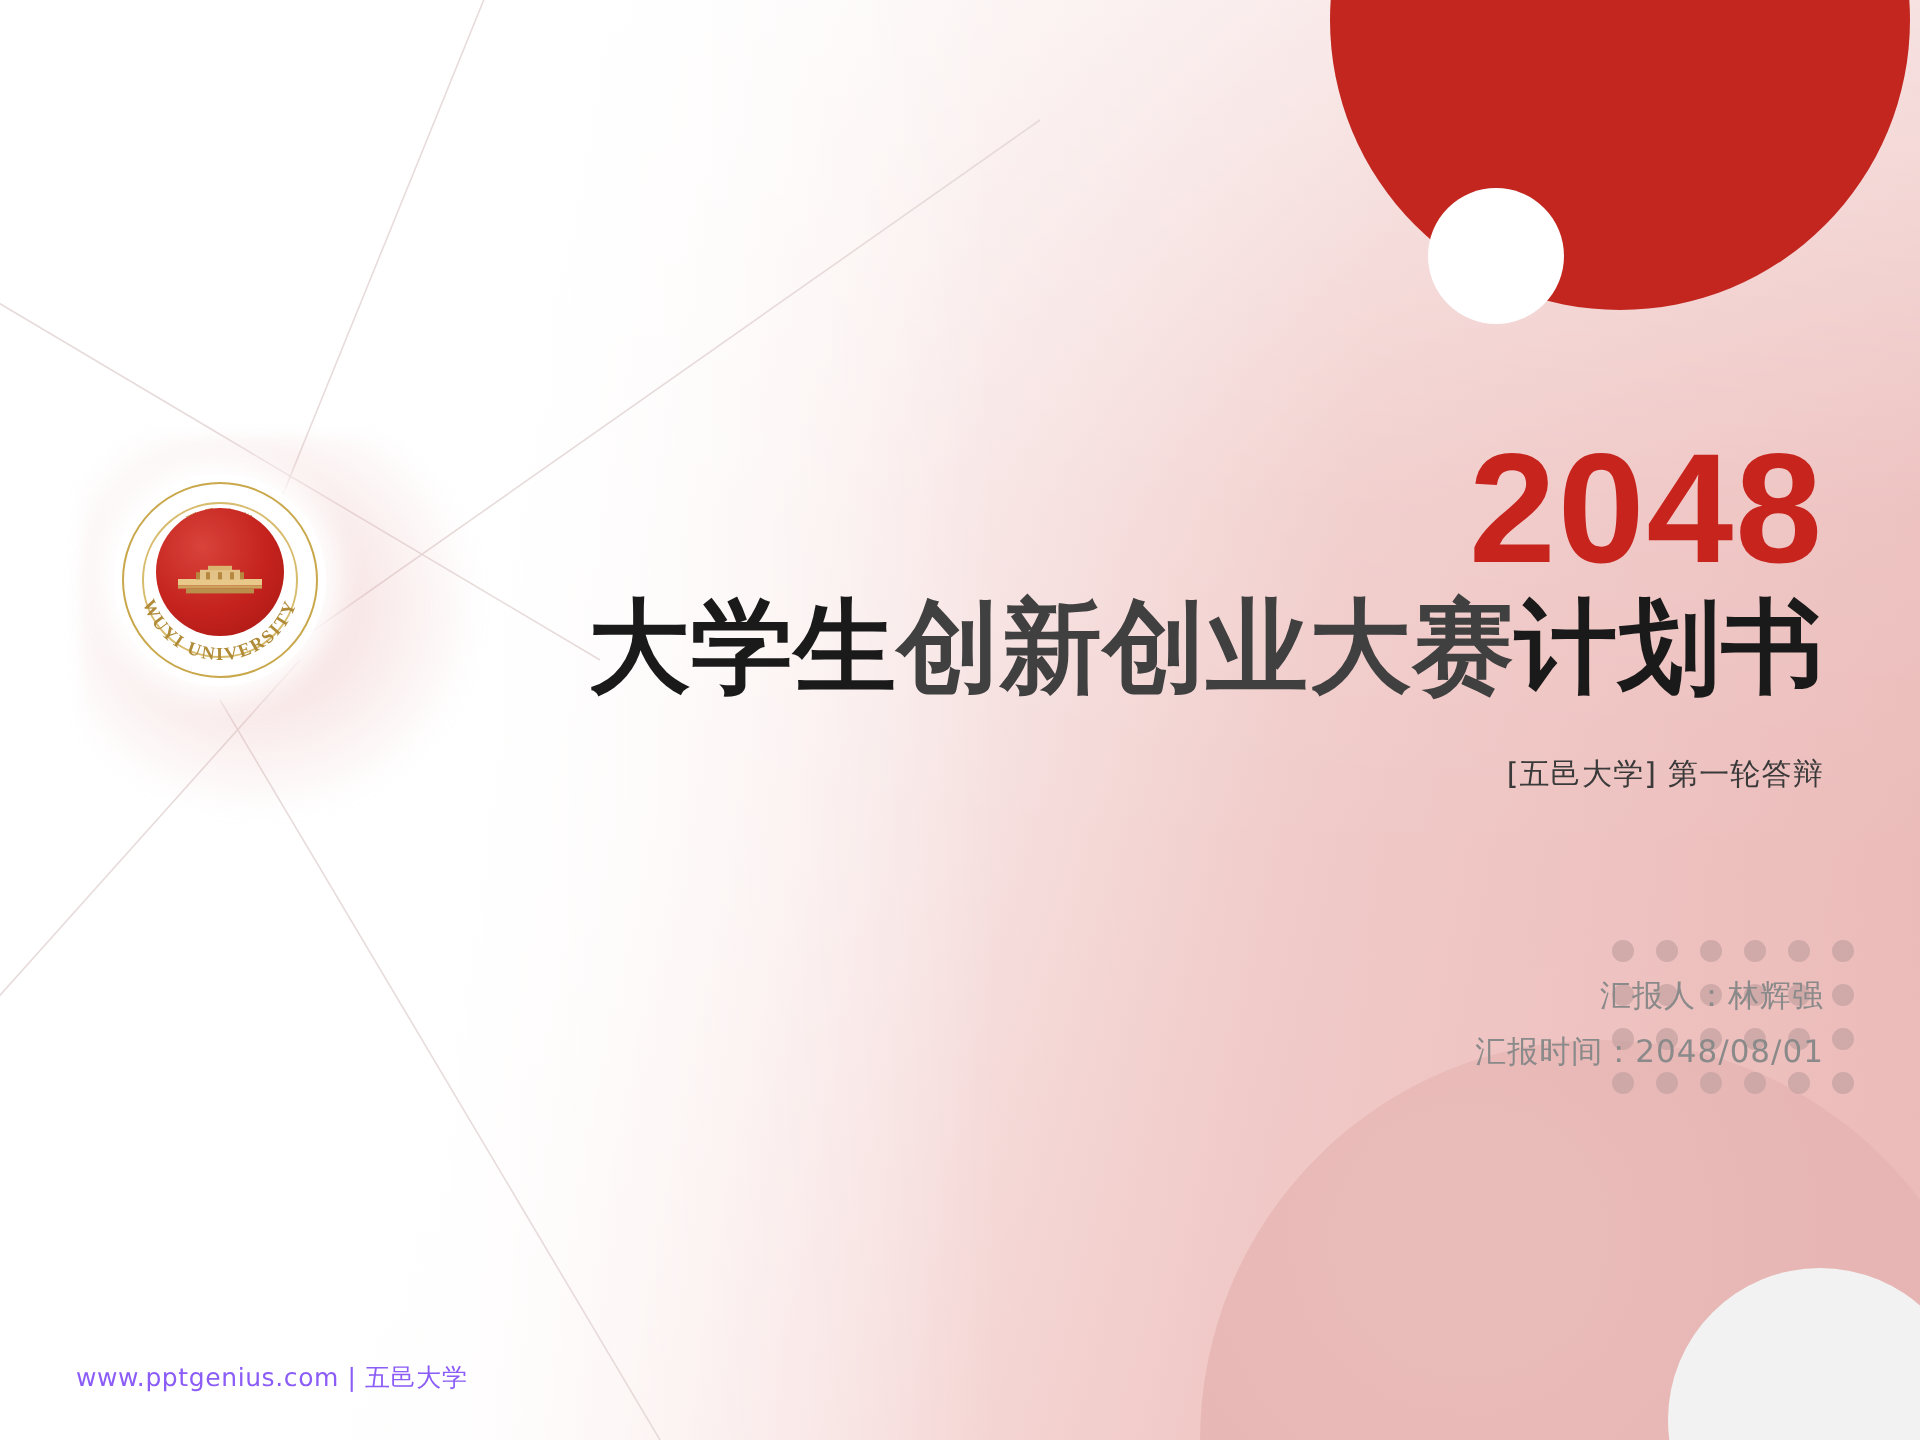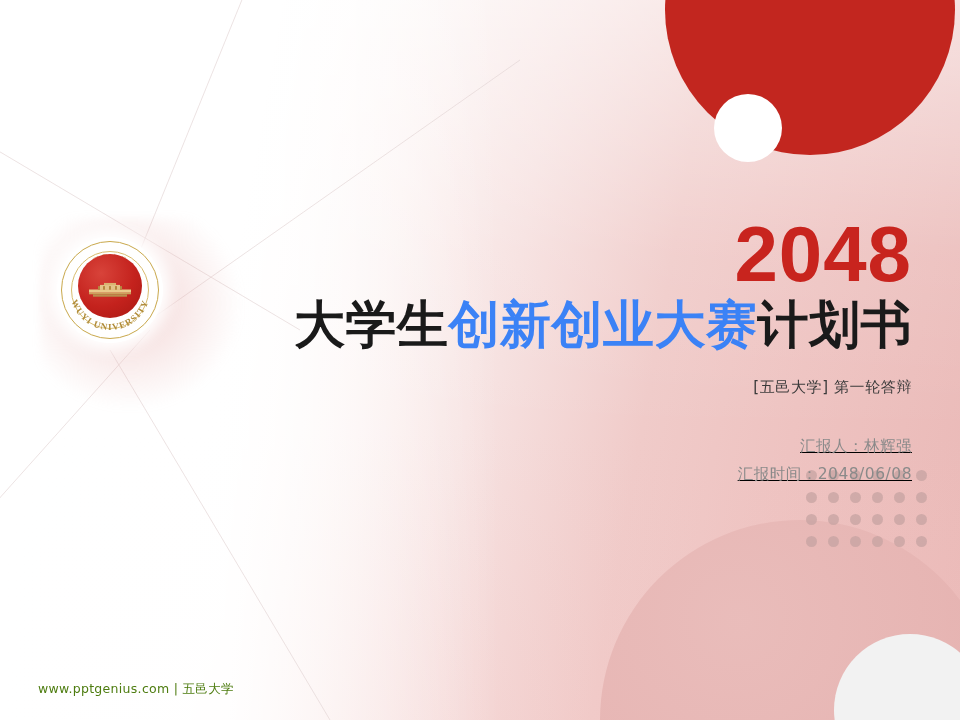--- a/index.html
+++ b/index.html
@@ -194,49 +194,48 @@
   .main-title {
     margin: 6px 0 0 0;
     font-size: 51px;
     line-height: 1.06;
     font-weight: 700;
     letter-spacing: 0.5px;
     color: #1a1a1a;
     white-space: nowrap;
     font-family: "DejaVu Sans", "Liberation Sans", sans-serif;
   }
-  .main-title .accent { color: #3b82f6; }
+  .main-title .accent { color: #404040; }
 
   .subtitle {
     margin: 26px 0 0 0;
     font-size: 15px;
     color: #3a3a3a;
     letter-spacing: 0.6px;
     font-family: "DejaVu Sans", "Liberation Sans", sans-serif;
   }
 
   .meta {
-    margin-top: 36px;
-    text-decoration: underline;
+    margin-top: 88px;
   }
   .meta-line {
     font-size: 15.5px;
     color: #8a8a8a;
     line-height: 1.75;
     letter-spacing: 0.5px;
     font-family: "DejaVu Sans", "Liberation Sans", sans-serif;
   }
 
   
   .footer {
     position: absolute;
     left: 38px;
     bottom: 22px;
     font-size: 12.5px;
-    color: #4d7c0f;
+    color: #8b5cf6;
     letter-spacing: 0.3px;
     font-family: "DejaVu Sans", "Liberation Sans", sans-serif;
   }
 </style>
 </head>
 <body>
 
 <div class="slide">
 
   <div class="bg-base"></div>
@@ -331,19 +330,19 @@
     <div class="year">2048</div>
 
     <div class="main-title">
       <span>大学生</span><span class="accent">创新创业大赛</span><span>计划书</span>
     </div>
 
     <div class="subtitle">[五邑大学] 第一轮答辩</div>
 
     <div class="meta">
       <div class="meta-line">汇报人：林辉强</div>
-      <div class="meta-line">汇报时间：2048/06/08</div>
+      <div class="meta-line">汇报时间：2048/08/01</div>
     </div>
   </div>
 
   <div class="footer">www.pptgenius.com | 五邑大学</div>
 
 </div>
 
 </body></html>

